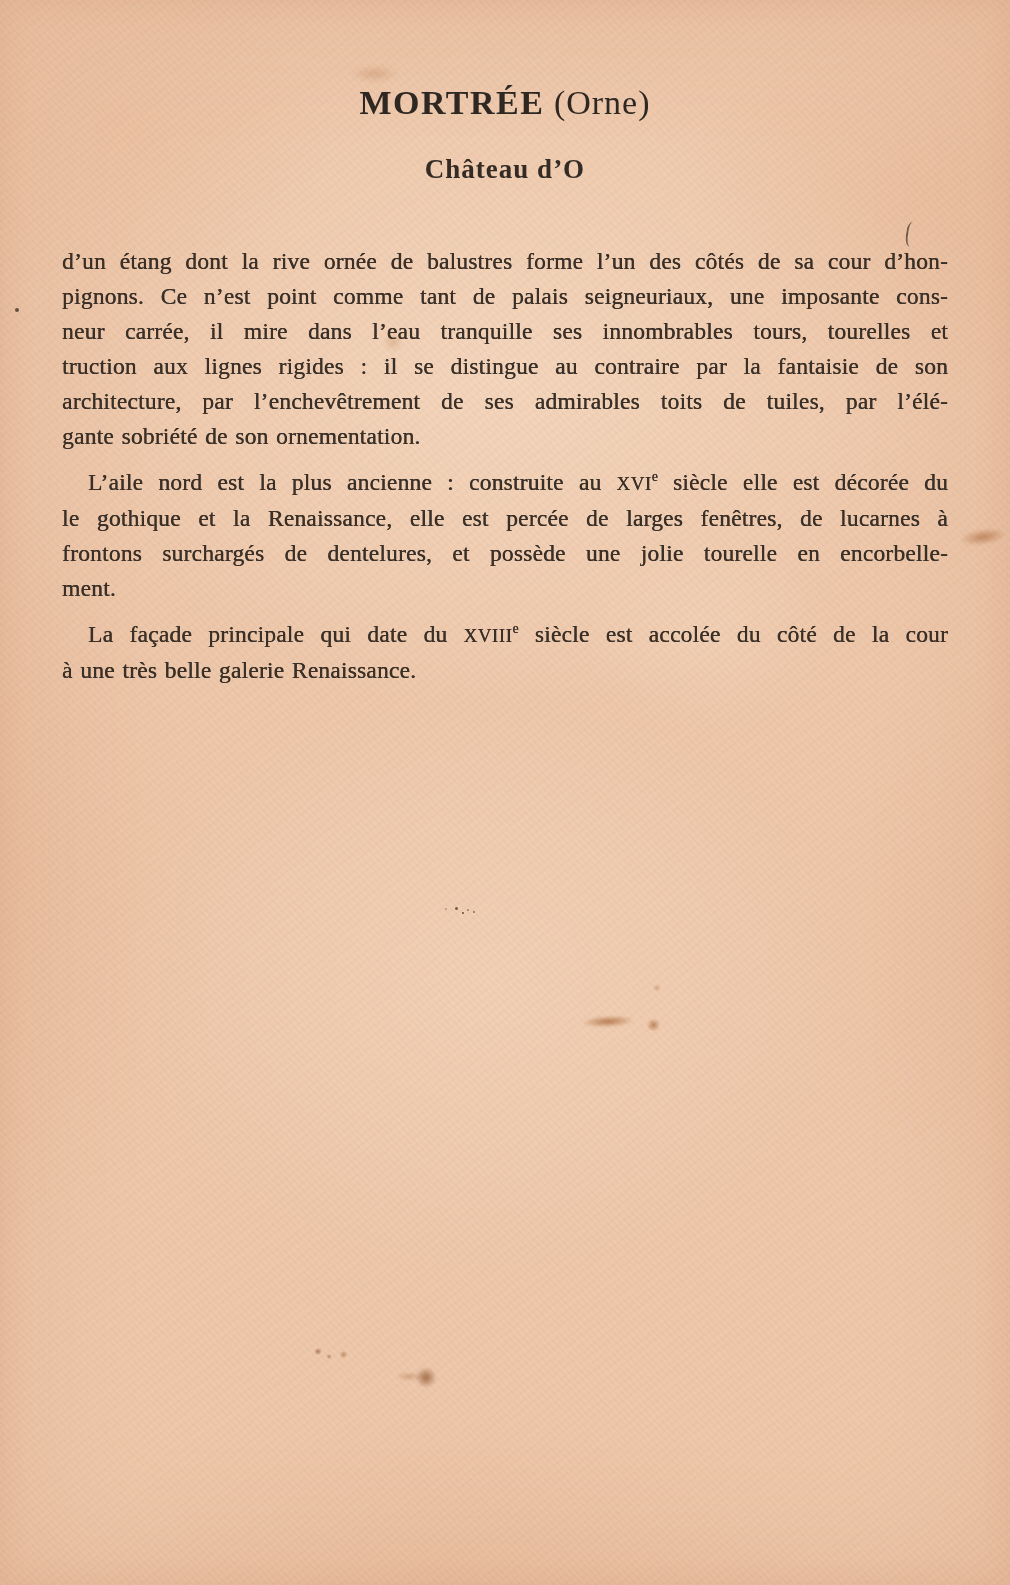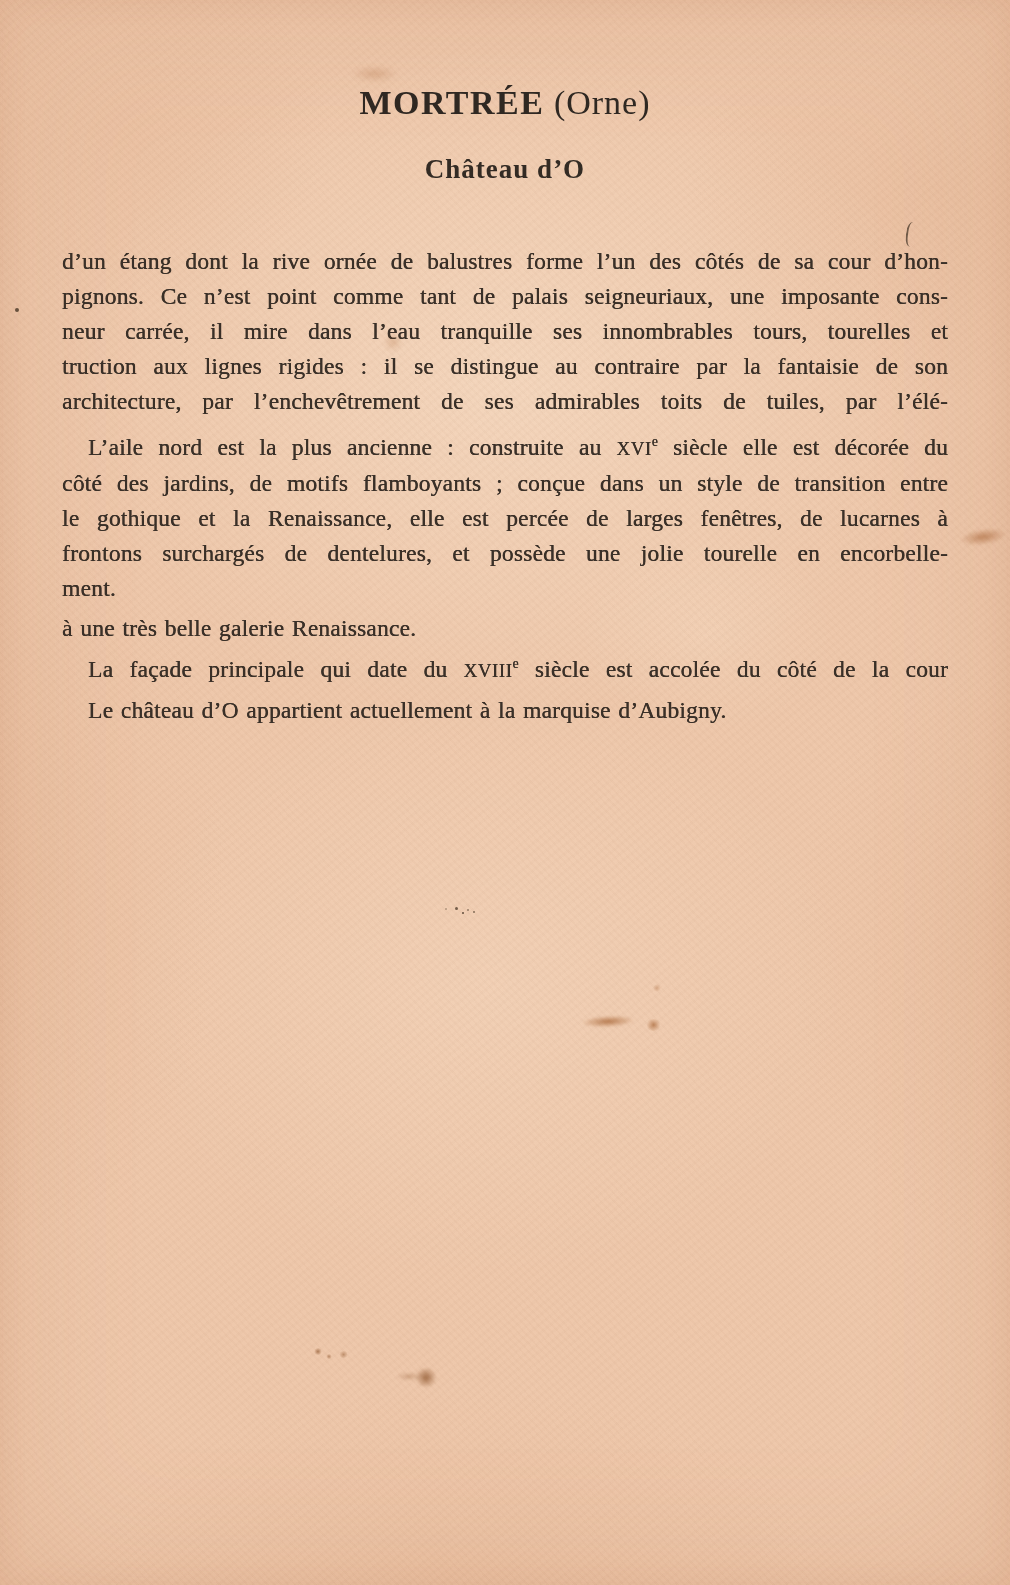--- a/index.html
+++ b/index.html
@@ -129,34 +129,31 @@
 
   <h2 class="subtitle">Château d’O</h2>
 
   <div class="body-text">
       <div class="para">
         <div class="line just"><span>d’un étang dont la rive ornée de balustres forme l’un des côtés de sa cour d’hon-</span></div>
         <div class="line just"><span>pignons. Ce n’est point comme tant de palais seigneuriaux, une imposante cons-</span></div>
         <div class="line just"><span>neur carrée, il mire dans l’eau tranquille ses innombrables tours, tourelles et</span></div>
         <div class="line just"><span>truction aux lignes rigides : il se distingue au contraire par la fantaisie de son</span></div>
         <div class="line just"><span>architecture, par l’enchevêtrement de ses admirables toits de tuiles, par l’élé-</span></div>
+        <div class="line"><span>gante sobriété de son ornementation.</span></div>
       </div>
       <div class="para">
         <div class="line just indent"><span>L’aile nord est la plus ancienne : construite au </span><span class="sc">XVI</span><span class="sup">e</span><span> siècle elle est décorée du</span></div>
-        <div class="line just"><span>côté des jardins, de motifs flamboyants ; conçue dans un style de transition entre</span></div>
         <div class="line just"><span>le gothique et la Renaissance, elle est percée de larges fenêtres, de lucarnes à</span></div>
         <div class="line just"><span>frontons surchargés de dentelures, et possède une jolie tourelle en encorbelle-</span></div>
         <div class="line"><span>ment.</span></div>
       </div>
       <div class="para">
+        <div class="line just indent"><span>La façade principale qui date du </span><span class="sc">XVIII</span><span class="sup">e</span><span> siècle est accolée du côté de la cour</span></div>
         <div class="line"><span>à une très belle galerie Renaissance.</span></div>
-        <div class="line just indent"><span>La façade principale qui date du </span><span class="sc">XVIII</span><span class="sup">e</span><span> siècle est accolée du côté de la cour</span></div>
-      </div>
-      <div class="para">
-        <div class="line indent"><span>Le château d’O appartient actuellement à la marquise d’Aubigny.</span></div>
       </div>
     </div>
 
   <div class="artifacts">
     <div class="pen-mark"></div>
     <div class="smudge-right"></div>
     <div class="dot-left"></div>
     <div class="speck-1"></div>
     <div class="speck-2"></div>
     <div class="speck-3"></div>

